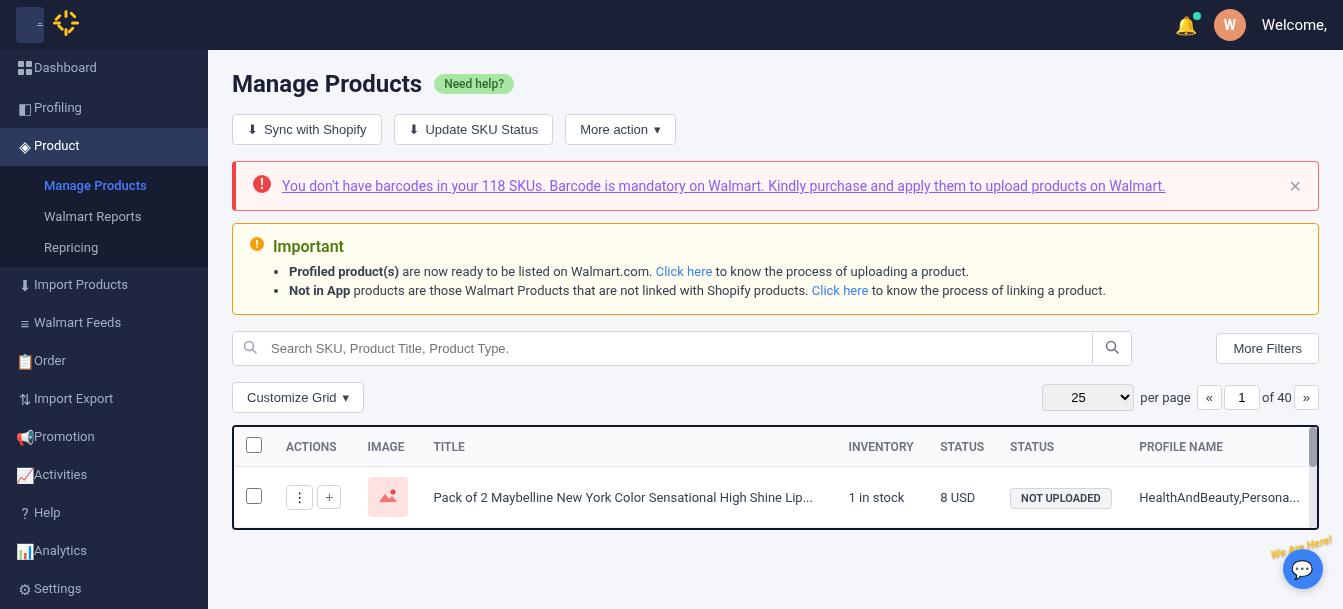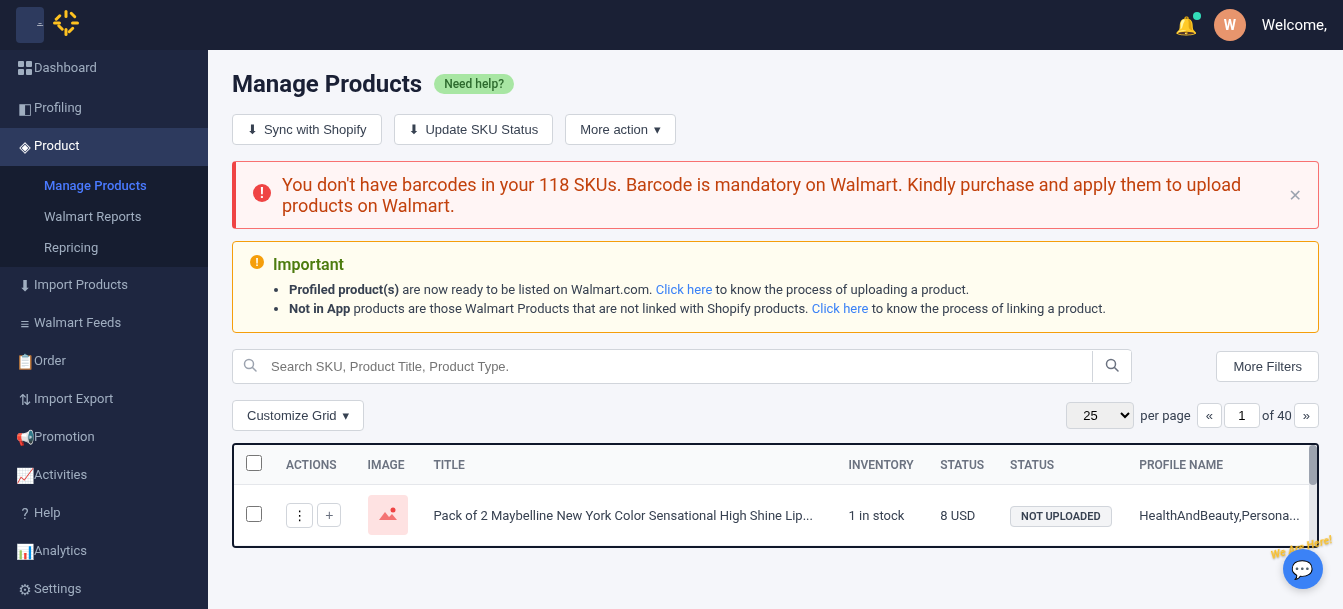--- a/index.html
+++ b/index.html
@@ -98,21 +98,21 @@
     }
 
     
     .alert-error {
       background: #fff5f5; border: 1px solid #f87171; border-left: 4px solid #ef4444;
       border-radius: 4px; padding: 12px 16px; margin-bottom: 12px;
       display: flex; align-items: center; justify-content: space-between;
     }
     .alert-error-content { display: flex; align-items: center; gap: 10px; }
     .alert-error-icon { color: #ef4444; font-size: 18px; }
-    .alert-error-text { font-size: 18px; color: #c2410c; }
+    .alert-error-text { font-size: 14px; color: #8b5cf6; text-decoration: underline; }
     .alert-close { background: none; border: none; cursor: pointer; color: #9ca3af; font-size: 16px; }
 
     .alert-warning {
       background: #fffdf0; border: 1px solid #f59e0b;
       border-radius: 4px; padding: 12px 16px; margin-bottom: 16px;
     }
     .alert-warning-header { display: flex; align-items: center; gap: 8px; margin-bottom: 8px; }
     .alert-warning-icon { color: #f59e0b; font-size: 16px; }
     .alert-warning-title { font-weight: 600; color: #4d7c0f; font-size: 16px; }
     .alert-warning-body { font-size: 13px; color: #374151; padding-left: 24px; }
@@ -142,21 +142,21 @@
 
     
     .grid-controls { display: flex; align-items: center; justify-content: space-between; margin-bottom: 12px; }
     .customize-grid-btn {
       display: flex; align-items: center; gap: 6px;
       padding: 7px 14px; border: 1px solid #d1d5db; border-radius: 4px;
       background: white; font-size: 13px; cursor: pointer; color: #374151;
     }
     .pagination { display: flex; align-items: center; gap: 6px; font-size: 13px; color: #374151; }
     .pagination select {
-      border: 1px solid #d1d5db; border-radius: 4px; padding: 4px 12px; font-size: 13px;
+      border: 1px solid #d1d5db; border-radius: 4px; padding: 4px 24px; font-size: 13px;
     }
     .pagination-nav {
       display: flex; align-items: center; gap: 2px;
     }
     .page-btn {
       padding: 4px 8px; border: 1px solid #d1d5db; border-radius: 4px;
       background: white; cursor: pointer; font-size: 13px; color: #374151;
     }
     .page-input {
       width: 36px; text-align: center;

